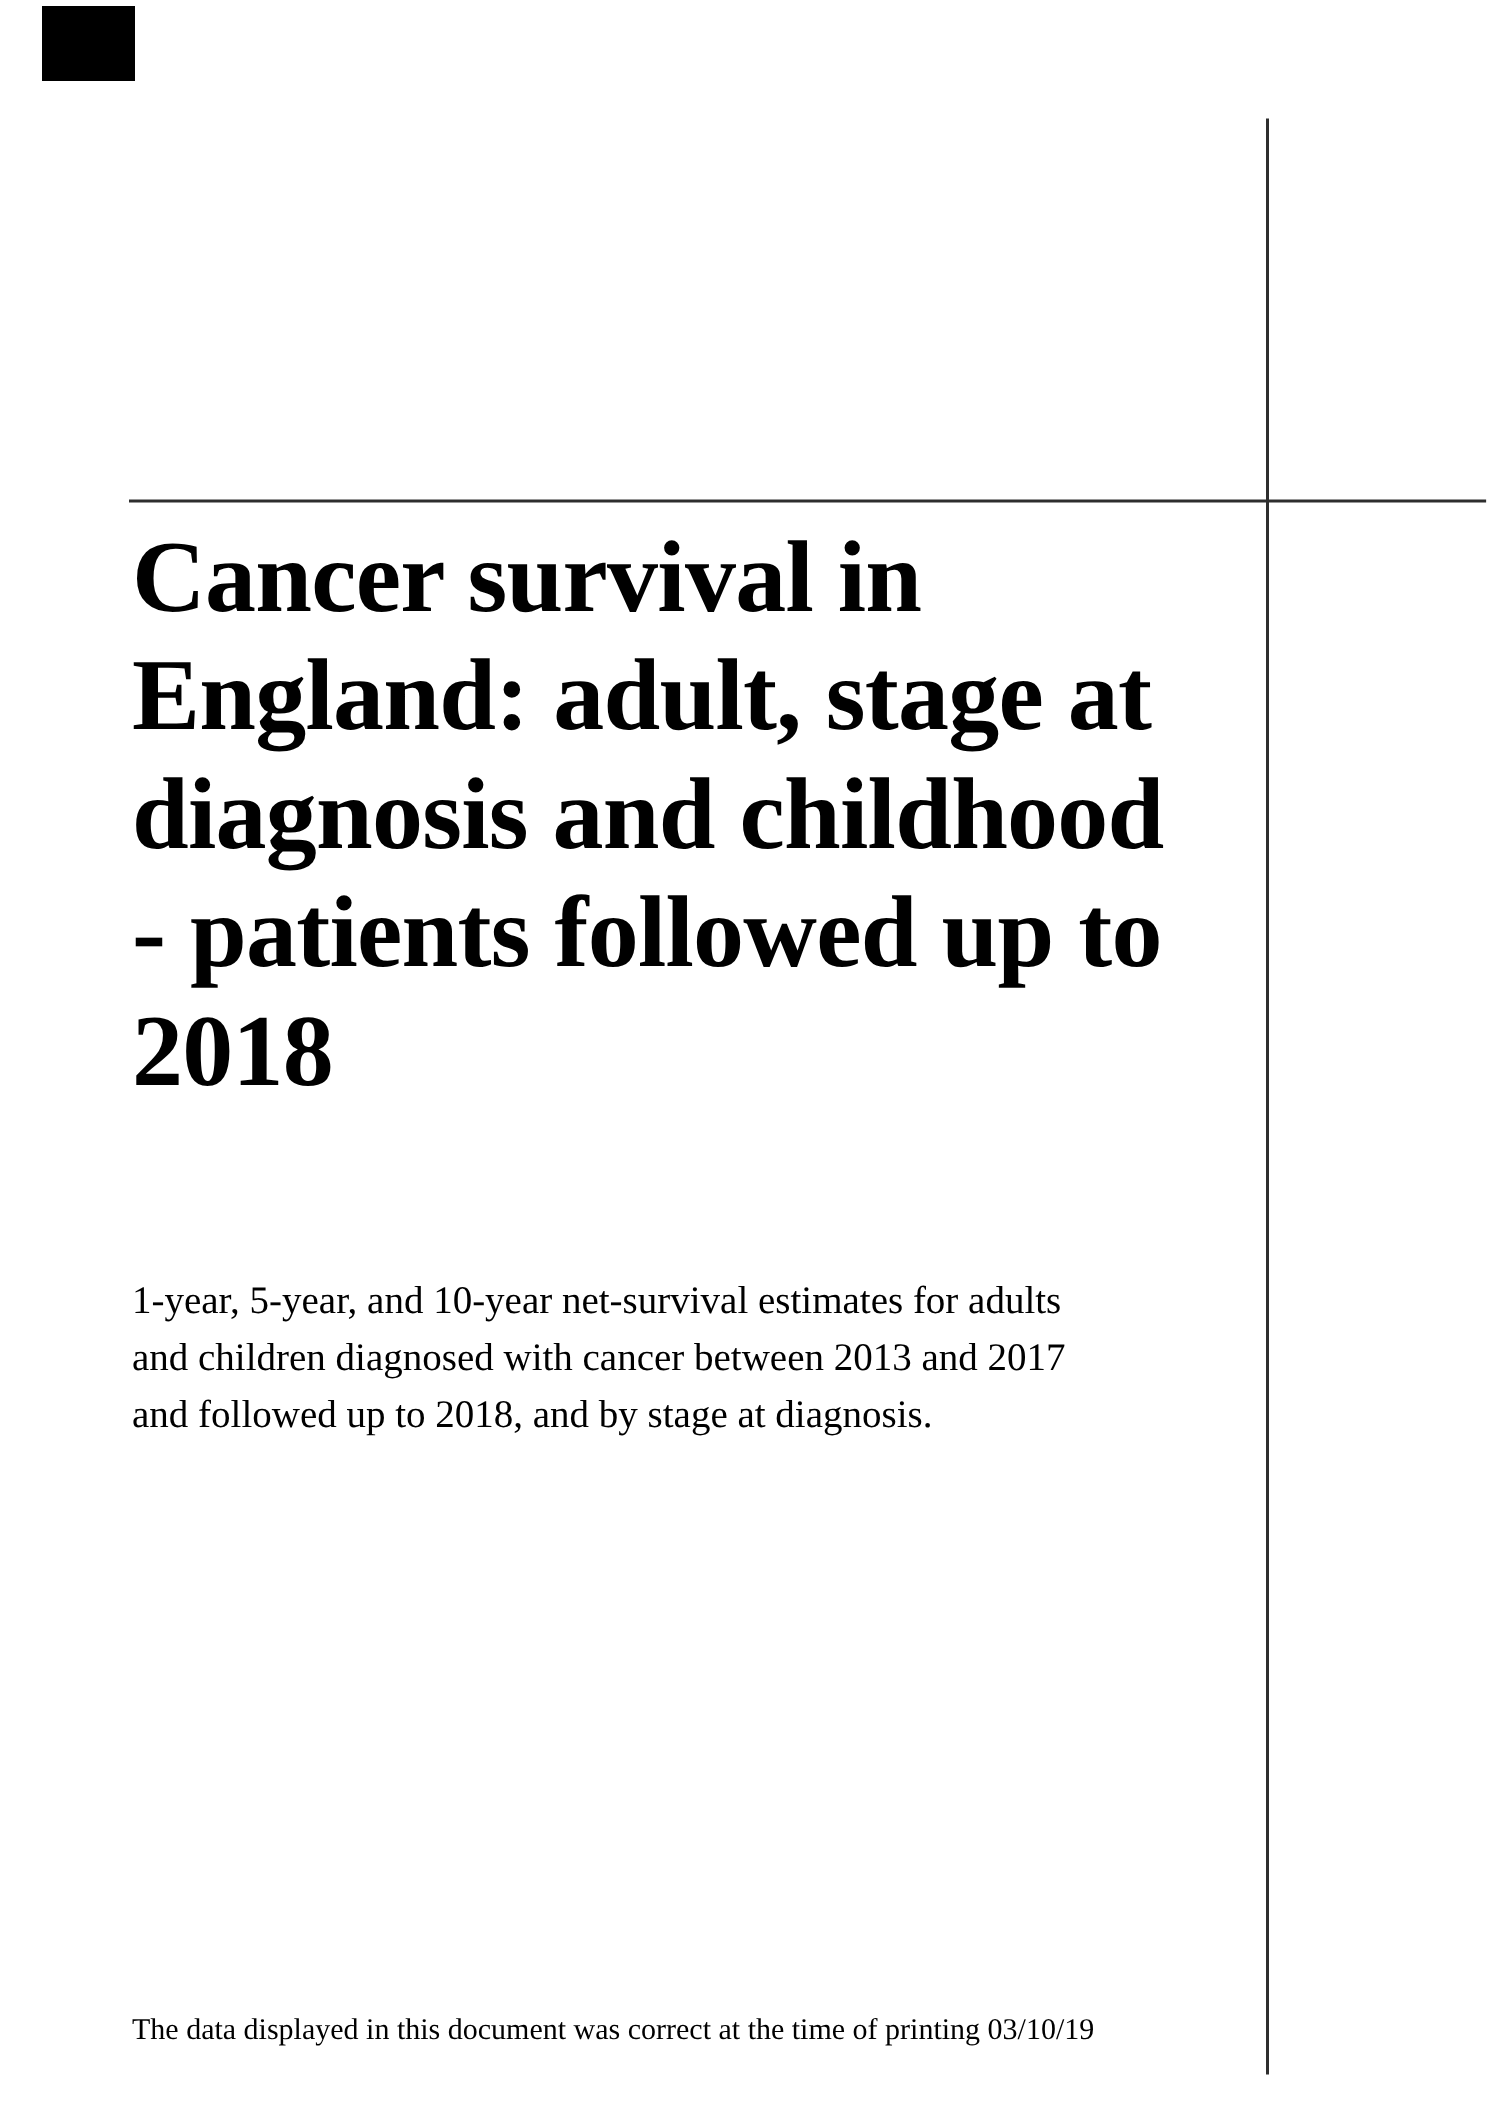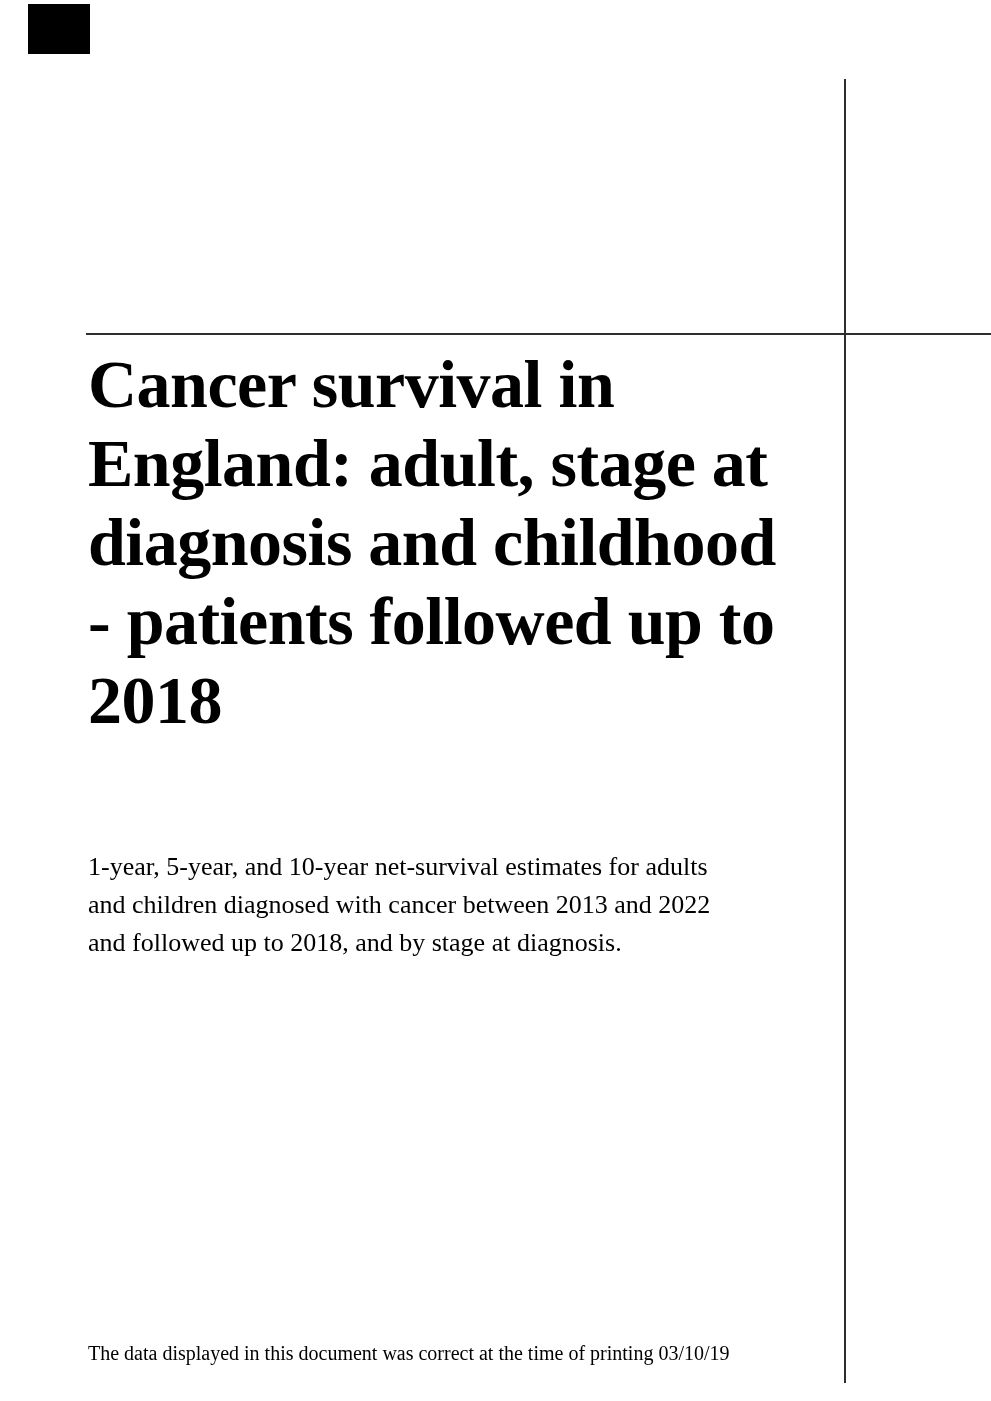--- a/index.html
+++ b/index.html
@@ -91,18 +91,18 @@
 
   <div class="h-rule"></div>
 
   <h1 class="title">Cancer survival in
 England: adult, stage at
 diagnosis and childhood
 - patients followed up to
 2018</h1>
 
   <p class="subtitle">1-year, 5-year, and 10-year net-survival estimates for adults
-and children diagnosed with cancer between 2013 and 2022
+and children diagnosed with cancer between 2013 and 2017
 and followed up to 2018, and by stage at diagnosis.</p>
 
   <p class="footer-note">The data displayed in this document was correct at the time of printing 03/10/19</p>
 
 </div>
 
 </body></html>

